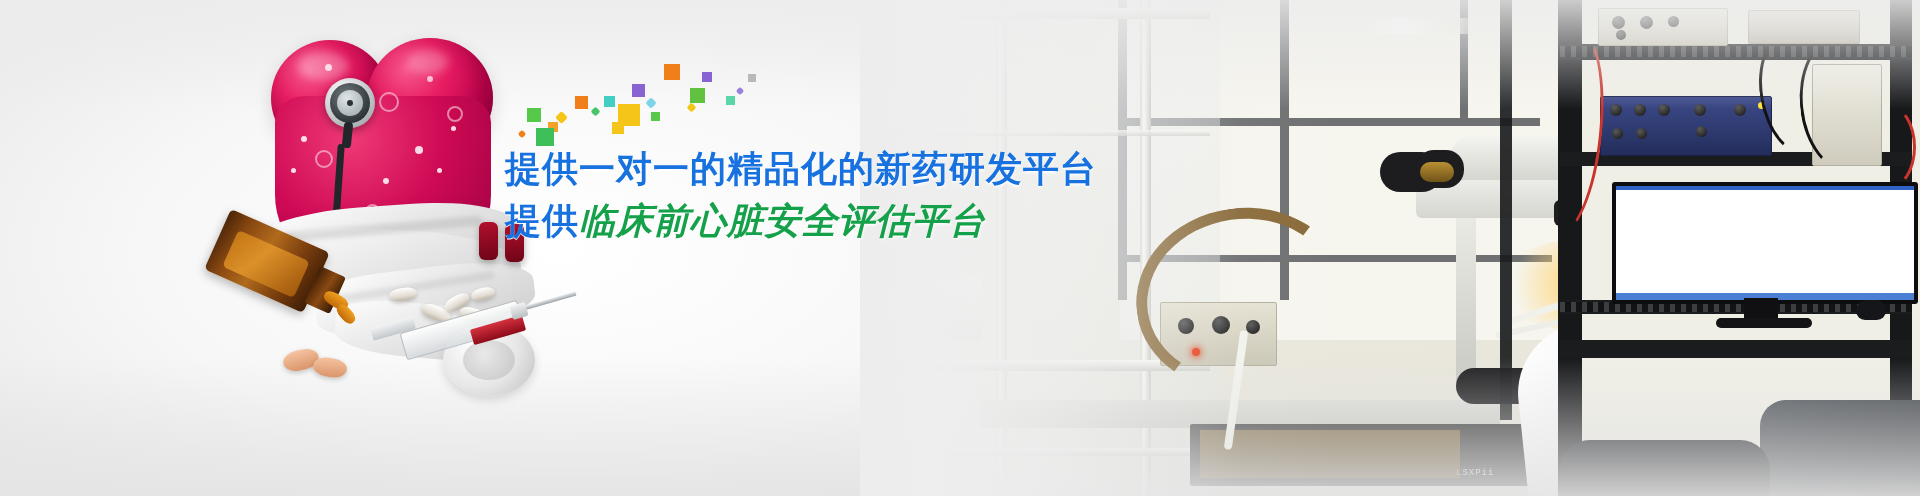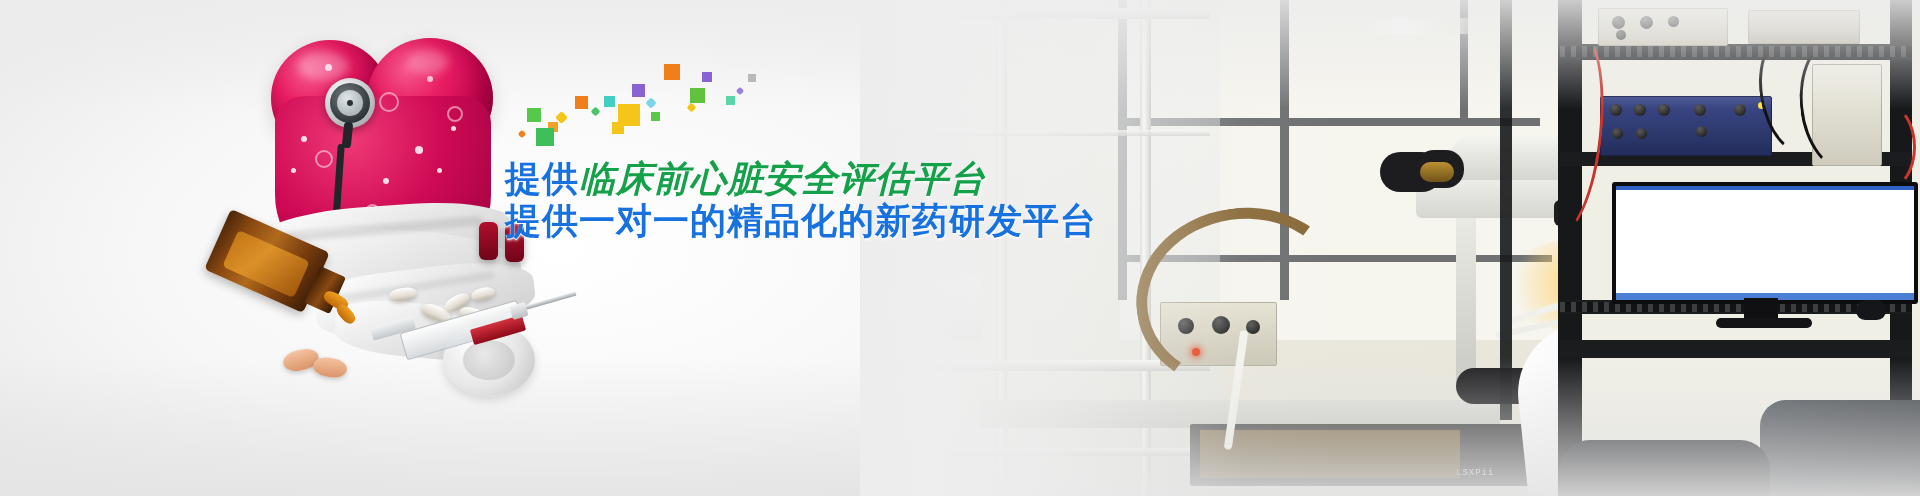--- a/index.html
+++ b/index.html
@@ -347,19 +347,19 @@
       <div class="cross" style="left: 536px; top: 128px; width: 18px; height: 18px; background: rgb(63, 191, 90);"></div>
       <div class="diamond" style="left: 557px; top: 113px; width: 9px; height: 9px; background: rgb(245, 197, 24);"></div>
       <div class="diamond" style="left: 592px; top: 108px; width: 7px; height: 7px; background: rgb(74, 196, 106);"></div>
       <div class="diamond" style="left: 647px; top: 99px; width: 8px; height: 8px; background: rgb(125, 214, 232);"></div>
       <div class="diamond" style="left: 688px; top: 104px; width: 7px; height: 7px; background: rgb(245, 197, 24);"></div>
       <div class="diamond" style="left: 737px; top: 88px; width: 6px; height: 6px; background: rgb(154, 127, 220);"></div>
       <div class="diamond" style="left: 519px; top: 131px; width: 6px; height: 6px; background: rgb(240, 127, 27);"></div>
     </div>
 
   <div class="copy">
+    <div class="line line1">提供一对一的精品化的新药研发平台</div>
     <div class="line line2">
       <span class="seg-blue">提供</span><span class="seg-green">临床前心脏安全评估平台</span>
     </div>
-    <div class="line line1">提供一对一的精品化的新药研发平台</div>
   </div>
 
 </div>
 
 </body></html>

